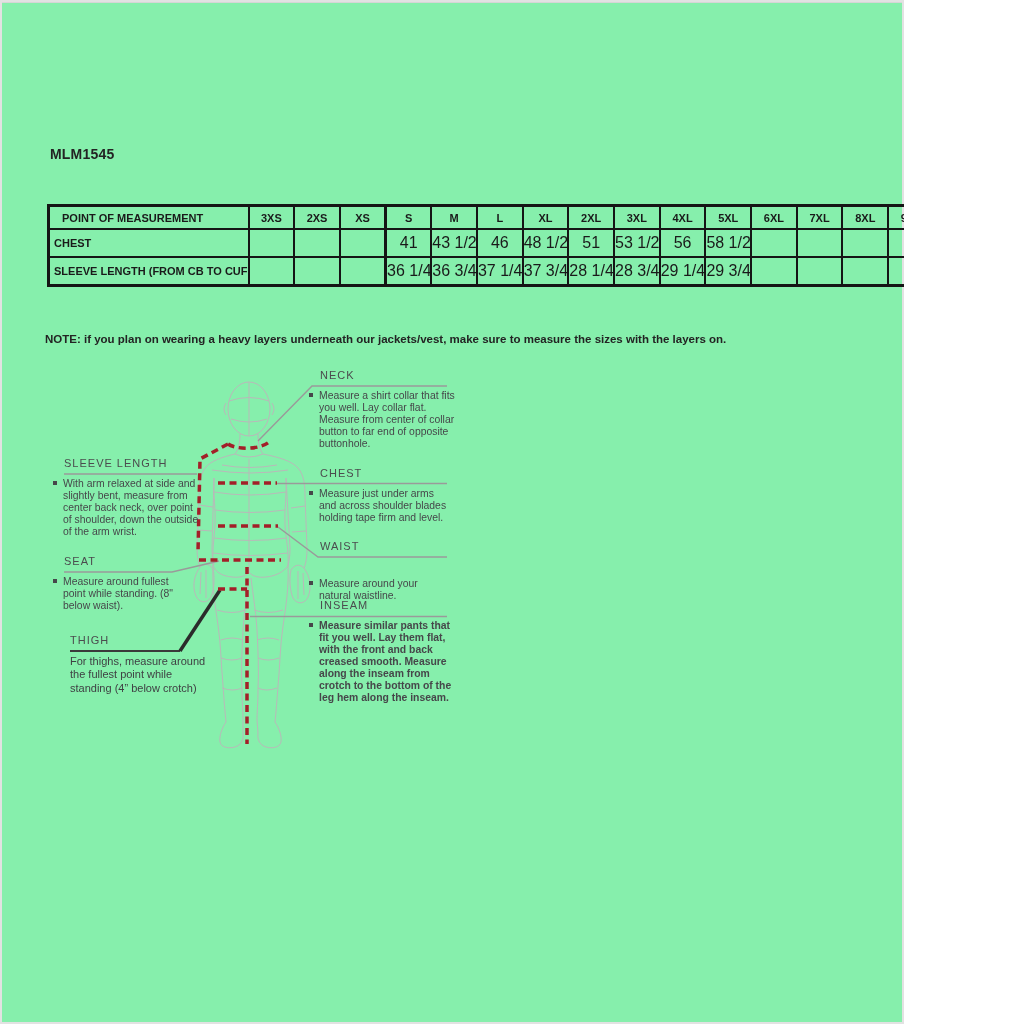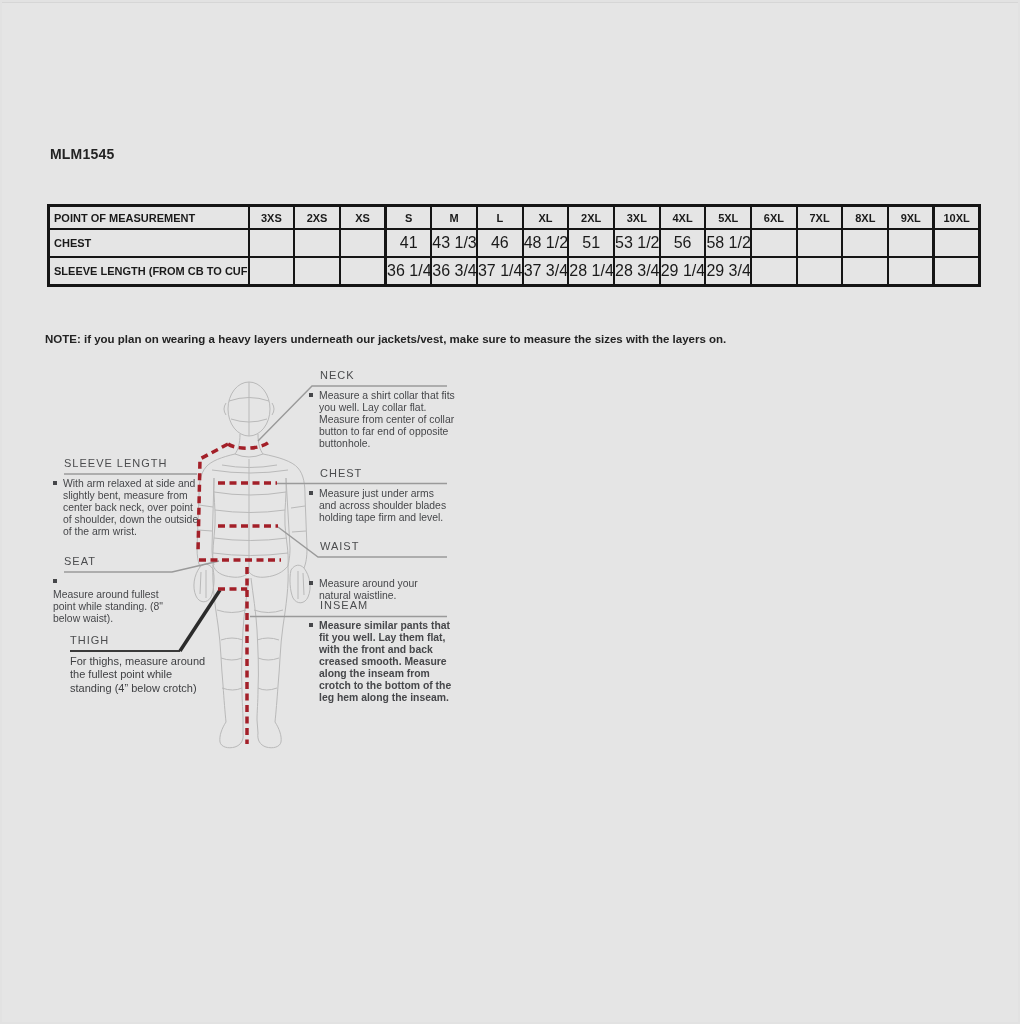--- a/index.html
+++ b/index.html
@@ -1,34 +1,34 @@
 <!DOCTYPE html>
 <html><head>
 <meta charset="utf-8">
 <style>
   html,body{margin:0;padding:0;background:#fff;}
   .page{
-    position:relative;width:1020px;height:1024px;background:#e5e5e5;
+    position:relative;width:904px;height:1024px;background:#86efac;
     font-family:"Liberation Sans",sans-serif;color:#1c1c1c;overflow:hidden;
     box-shadow:inset 0 0 0 2px #e2e2e2, inset 0 3px 0 #d6d6d6;
   }
   
   .doc-title{position:absolute;left:50px;top:146px;font-size:14px;font-weight:bold;letter-spacing:.2px;color:#232323;}
   .doc-note{position:absolute;left:45px;top:333px;font-size:11.5px;font-weight:bold;color:#232323;}
   
   #size-table{
     position:absolute;left:47px;top:204px;width:931px;
     border-collapse:collapse;table-layout:fixed;
     border:3px solid #151515;font-size:11px;color:#1a1a1a;
   }
   #size-table th,#size-table td{border:2px solid #151515;padding:0;text-align:center;overflow:hidden;white-space:nowrap;}
   #size-table thead th{height:21px;font-weight:bold;font-size:11px;}
   #size-table tbody th,#size-table tbody td{height:26px;font-size:16px;}
   #size-table tbody th.rowlabel{text-align:left;padding-left:4px;font-weight:bold;font-size:11px;}
-  #size-table thead th.rowlabel{text-align:left;padding-left:4px;margin-top:44px;}
+  #size-table thead th.rowlabel{text-align:left;padding-left:12px;margin-top:44px;}
   #size-table .thick-left{border-left-width:3px;}
   
   #diagram-svg{position:absolute;left:0;top:0;width:1024px;height:1024px;}
   
   .dg-block{position:absolute;color:#47484a;}
   .dg-title{font-size:11px;letter-spacing:1px;color:#4b4c4e;line-height:17px;}
   .dg-desc{margin-top:6px;display:flex;gap:6px;font-size:10.4px;line-height:1.16;color:#46474a;}
   .dg-desc .sq{flex:0 0 4px;width:4px;height:4px;background:#46474a;margin-top:3px;}
   .dg-desc.nobullet{display:block;font-size:11px;line-height:1.22;color:#3f4043;}
   .dg-desc .txt{flex:1;}
@@ -81,21 +81,21 @@
           <th class="thick-left">10XL</th>
         </tr>
       </thead>
     <tbody>
         <tr>
           <th class="rowlabel">CHEST</th>
           <td></td>
           <td></td>
           <td></td>
           <td class="thick-left">41</td>
-          <td>43 1/3</td>
+          <td>43 1/2</td>
           <td>46</td>
           <td>48 1/2</td>
           <td>51</td>
           <td>53 1/2</td>
           <td>56</td>
           <td>58 1/2</td>
           <td></td>
           <td></td>
           <td></td>
           <td></td>
@@ -210,21 +210,21 @@
   <div class="dg-block" style="left:64px;top:455px;width:142px;">
     <div class="dg-title">SLEEVE LENGTH</div>
     <div class="dg-desc" style="margin-left:-11px;width:149px;">
       <span class="sq"></span>
       <span class="txt">With arm relaxed at side and slightly bent, measure from center back neck, over point of shoulder, down the outside of the arm wrist.</span>
     </div>
   </div>
 
   <div class="dg-block" style="left:64px;top:553px;width:130px;">
     <div class="dg-title">SEAT</div>
-    <div class="dg-desc" style="margin-left:-11px;width:128px;flex-direction:column;">
+    <div class="dg-desc" style="margin-left:-11px;width:128px;">
       <span class="sq"></span>
       <span class="txt">Measure around fullest point while standing. (8" below waist).</span>
     </div>
   </div>
 
   <div class="dg-block" style="left:70px;top:632px;width:145px;">
     <div class="dg-title">THIGH</div>
     <div class="dg-desc nobullet" style="width:145px;">For thighs, measure around the fullest point while standing (4” below crotch)</div>
   </div>
 

